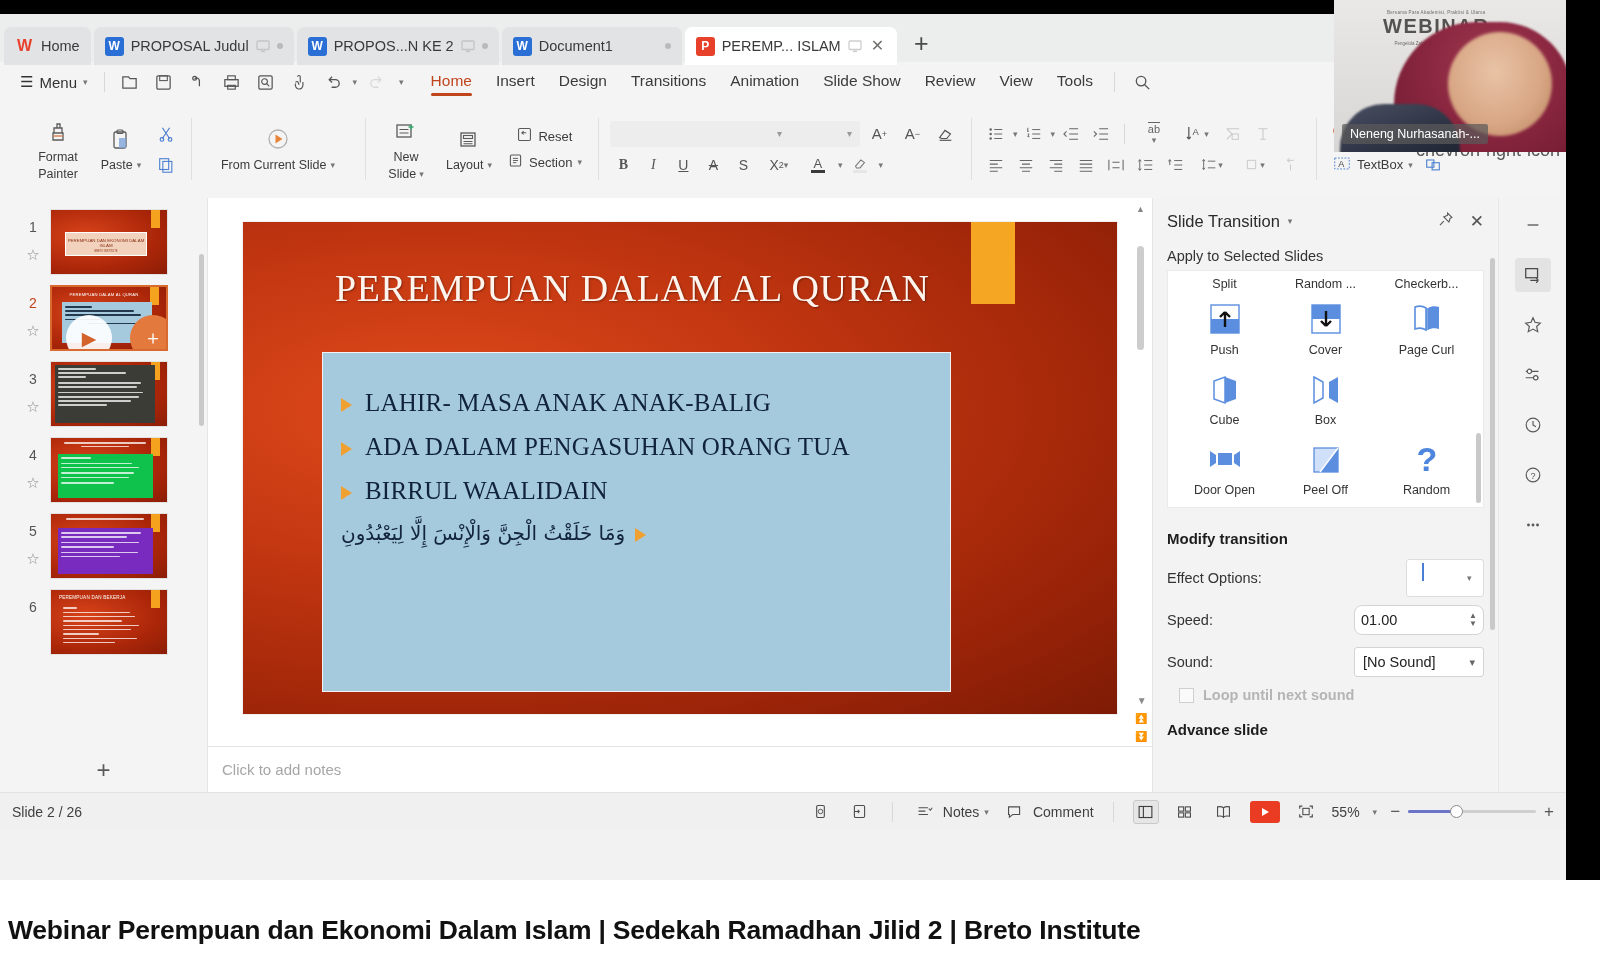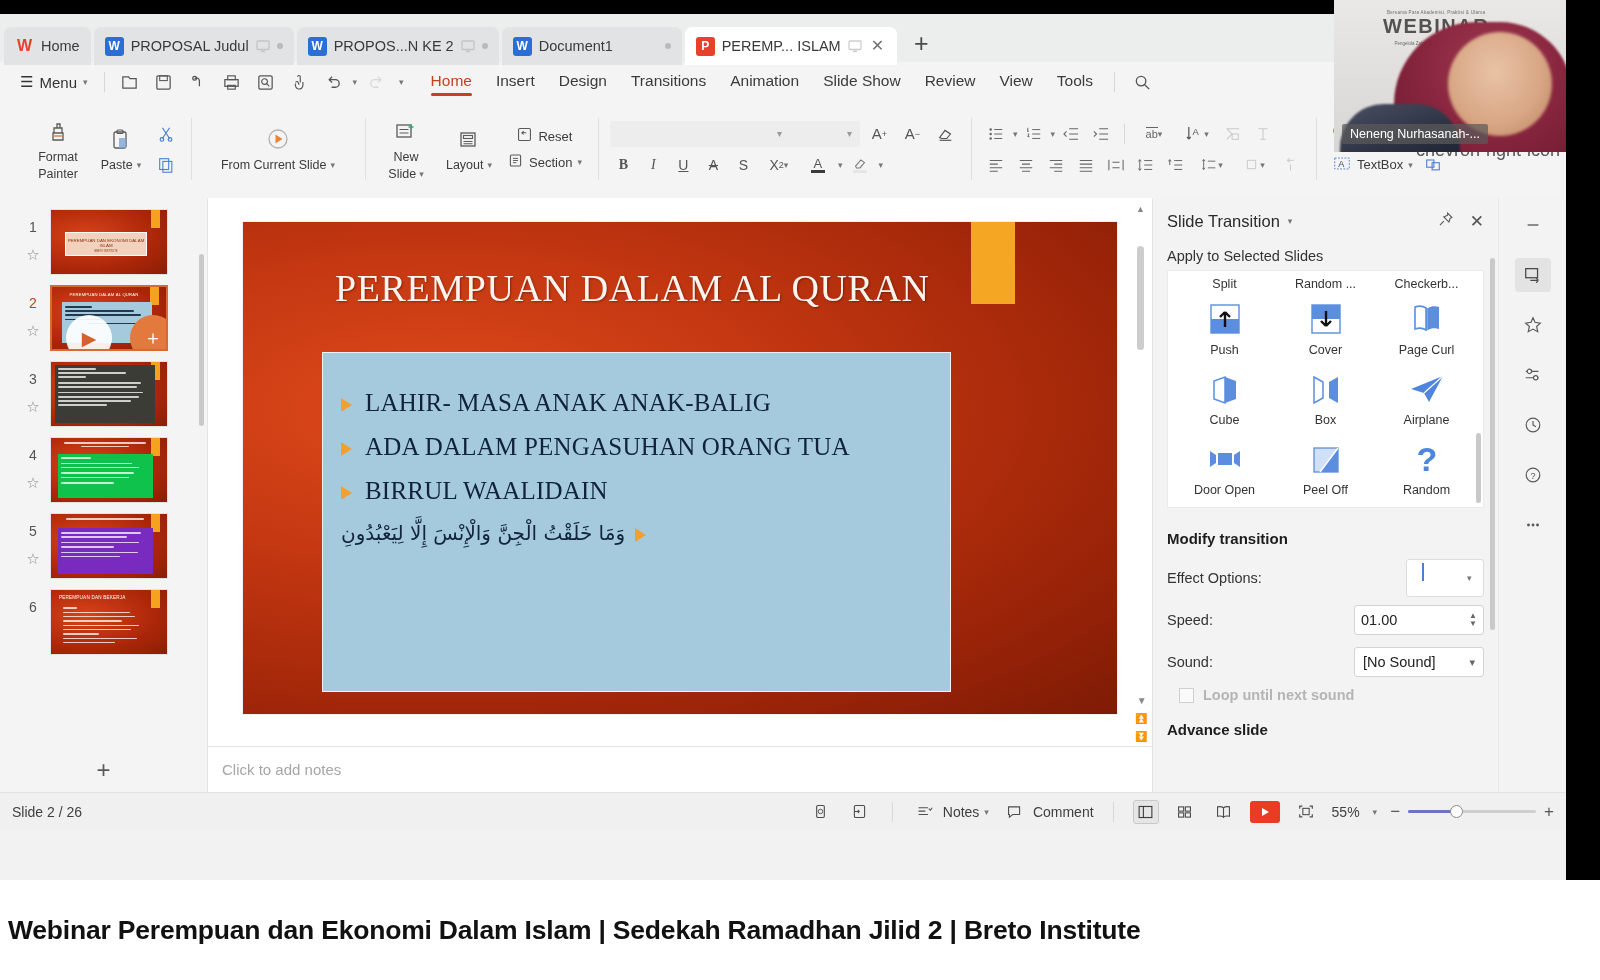--- a/index.html
+++ b/index.html
@@ -138,21 +138,21 @@
   .tgcell.partial { font-size: 12.5px; color: #333; padding-top: 2px; padding-bottom: 2px; }
   .tg-scroll { position: absolute; right: 2px; bottom: 4px; width: 5px; height: 70px; background: #c9c9c9; border-radius: 3px; }
   .tp-h2 { font-size: 15px; font-weight: bold; color: #1d1d1d; margin: 22px 0 10px; }
   .frow { display: flex; align-items: center; height: 42px; font-size: 14.5px; color: #333; }
   .frow .lbl { width: 180px; }
   .ctrl { margin-left: auto; }
   .effectbtn { width: 78px; height: 38px; background: #fff; border: 1px solid #dcdcdc; border-radius: 3px;
                display: flex; align-items: center; justify-content: space-around; }
   .sq1 { width: 15px; height: 15px; background: #cfe0f8; border: 1.5px solid #4a7fd4; position: relative; left: 4px; top: -3px; }
   .sq2 { width: 15px; height: 15px; background: #3d74d0; position: relative; left: -7px; top: 4px; }
-  .spinbox { width: 130px; height: 30px; background: #fff; border: 1px solid #d4d4d4; border-radius: 3px;
+  .spinbox { width: 130px; height: 30px; background: #fff; border: 1px solid #d4d4d4; border-radius: 8px;
              display: flex; align-items: center; padding: 0 6px; font-size: 14.5px; color: #222; }
   .spin-arrows { margin-left: auto; display: flex; flex-direction: column; font-size: 8px; color: #666; line-height: 8px; }
   .selbox { width: 130px; height: 30px; background: #fff; border: 1px solid #d4d4d4; border-radius: 3px;
             display: flex; align-items: center; padding: 0 8px; font-size: 14.5px; color: #222; }
   .selbox .ch { margin-left: auto; font-size: 11px; color: #666; }
   .cbrow { display: flex; align-items: center; gap: 9px; font-size: 14.5px; color: #b5b5b5; margin-top: 4px; padding-left: 12px; font-weight: bold; }
   .cbox { width: 15px; height: 15px; border: 1.5px solid #cfcfcf; background: #fafafa; }
   .tp-h3 { font-size: 15px; font-weight: bold; color: #1d1d1d; margin-top: 18px; }
   .tp-scroll { position: absolute; right: 3px; top: 60px; width: 5px; height: 372px; background: #c9c9c9; border-radius: 3px; }
 
@@ -543,21 +543,21 @@
               <svg width="18" height="16" viewBox="0 0 20 18">
                   <path d="M8 3h10M8 9h10M8 15h10M5 6L2 9l3 3" stroke="#666" stroke-width="1.2" fill="none"></path>
                 </svg>
             </div>
             <div class="fbtn">
               <svg width="18" height="16" viewBox="0 0 20 18">
                   <path d="M8 3h10M8 9h10M8 15h10M2 6l3 3-3 3" stroke="#666" stroke-width="1.2" fill="none"></path>
                 </svg>
             </div>
             <div class="vsep"></div>
-            <div class="fbtn" style="width:40px;">
+            <div class="fbtn" style="width:40px;flex-direction:column;">
               <span style="font-size:11px;color:#666;border-top:1px solid #666;">ab</span>
               <span class="chev">▾</span>
             </div>
             <div class="fbtn" style="width:40px;">
               <svg width="19" height="17" viewBox="0 0 20 18">
                   <path d="M4 2v13M4 15l-2-2.5M4 15l2-2.5" stroke="#555" stroke-width="1.3" fill="none"></path>
                   <text x="8" y="11" font-size="10" fill="#555" font-family="Liberation Sans">A</text>
                 </svg>
               <span class="chev">▾</span>
             </div>
@@ -924,29 +924,20 @@
             </div>
             <div class="tgcell">
               <span class="ic">
                 <svg width="40" height="40" viewBox="0 0 40 40">
                     <path d="M8 8l9 5v16l-9 5z" fill="#fff" stroke="#5b8ede" stroke-width="1.5"></path>
                     <path d="M32 8l-9 5v16l9 5z" fill="#5b8ede"></path>
                   </svg>
               </span>
               <span>Box</span>
             </div>
-            <div class="tgcell">
-              <span class="ic">
-                <svg width="40" height="40" viewBox="0 0 40 40">
-                    <path d="M4 20L36 7 22 33l-5-9z" fill="#4e86dd"></path>
-                    <path d="M17 24L36 7" stroke="#fff" stroke-width="1.2" fill="none"></path>
-                  </svg>
-              </span>
-              <span>Airplane</span>
-            </div>
           </div>
 
           <div class="tgrow">
             <div class="tgcell">
               <span class="ic">
                 <svg width="40" height="40" viewBox="0 0 40 40">
                     <path d="M5 12v16l6-4V16z" fill="#5b8ede"></path>
                     <path d="M35 12v16l-6-4V16z" fill="#5b8ede"></path>
                     <rect x="13" y="14" width="14" height="12" fill="#5b8ede"></rect>
                   </svg>

